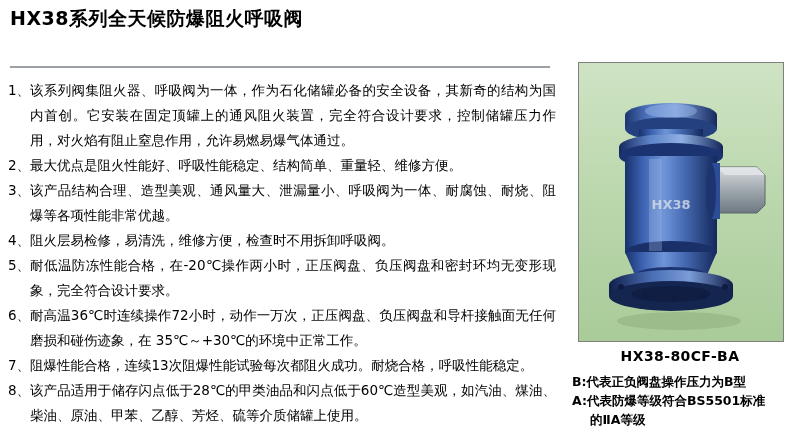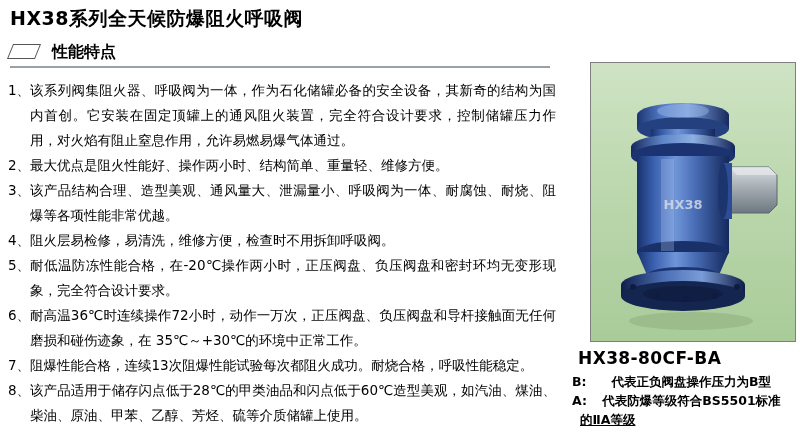--- a/index.html
+++ b/index.html
@@ -95,36 +95,35 @@
   
   .photo-frame {
     position: absolute;
     left: 578px;
     top: 62px;
     width: 204px;
     height: 278px;
     border: 1px solid #7f7f7f;
     background: linear-gradient(180deg, #cfe3c4 0%, #bcd8ae 45%, #a9cb99 100%);
     overflow: hidden;
-    margin-left: 12px;
   }
   .valve {
     position: absolute;
     left: 0;
     top: 0;
     width: 204px;
     height: 278px;
   }
   .caption {
     position: absolute;
     left: 578px;
     top: 348px;
     width: 204px;
-    text-align: left;
-    font-size: 17px;
+    text-align: center;
+    font-size: 14px;
     font-weight: bold;
     letter-spacing: 0.4px;
   }
   .legend {
     position: absolute;
     left: 572px;
     top: 372px;
     width: 224px;
     font-size: 12.5px;
     line-height: 19px;
@@ -132,51 +131,43 @@
   }
   .legend .lrow {
     display: flex;
     align-items: flex-start;
   }
   .legend .lkey {
     flex: 0 0 14px;
   }
   .legend .lval {
     flex: 1 1 auto;
-    text-align: center;
   }
   .legend .lcont {
-    margin-left: 8px;
-    text-decoration: underline;
+    margin-left: 18px;
   }
 </style>
 </head>
 <body>
 
 <div class="page">
 
   <div class="title">HX38系列全天候防爆阻火呼吸阀</div>
 
-  <div class="section-head">
-    <span class="section-icon">
-      <span class="para"></span>
-    </span>
-    <span class="section-title">性能特点</span>
-  </div>
 
   <div class="rule"></div>
 
   <div class="body-text">
     <div class="item">
       <span class="num">1、</span>
       <span class="txt">该系列阀集阻火器、呼吸阀为一体，作为石化储罐必备的安全设备，其新奇的结构为国内首创。它安装在固定顶罐上的通风阻火装置，完全符合设计要求，控制储罐压力作用，对火焰有阻止窒息作用，允许易燃易爆气体通过。</span>
     </div>
     <div class="item">
       <span class="num">2、</span>
-      <span class="txt">最大优点是阻火性能好、操作两小时、结构简单、重量轻、维修方便。</span>
+      <span class="txt">最大优点是阻火性能好、呼吸性能稳定、结构简单、重量轻、维修方便。</span>
     </div>
     <div class="item">
       <span class="num">3、</span>
       <span class="txt">该产品结构合理、造型美观、通风量大、泄漏量小、呼吸阀为一体、耐腐蚀、耐烧、阻爆等各项性能非常优越。</span>
     </div>
     <div class="item">
       <span class="num">4、</span>
       <span class="txt">阻火层易检修，易清洗，维修方便，检查时不用拆卸呼吸阀。</span>
     </div>
     <div class="item">

